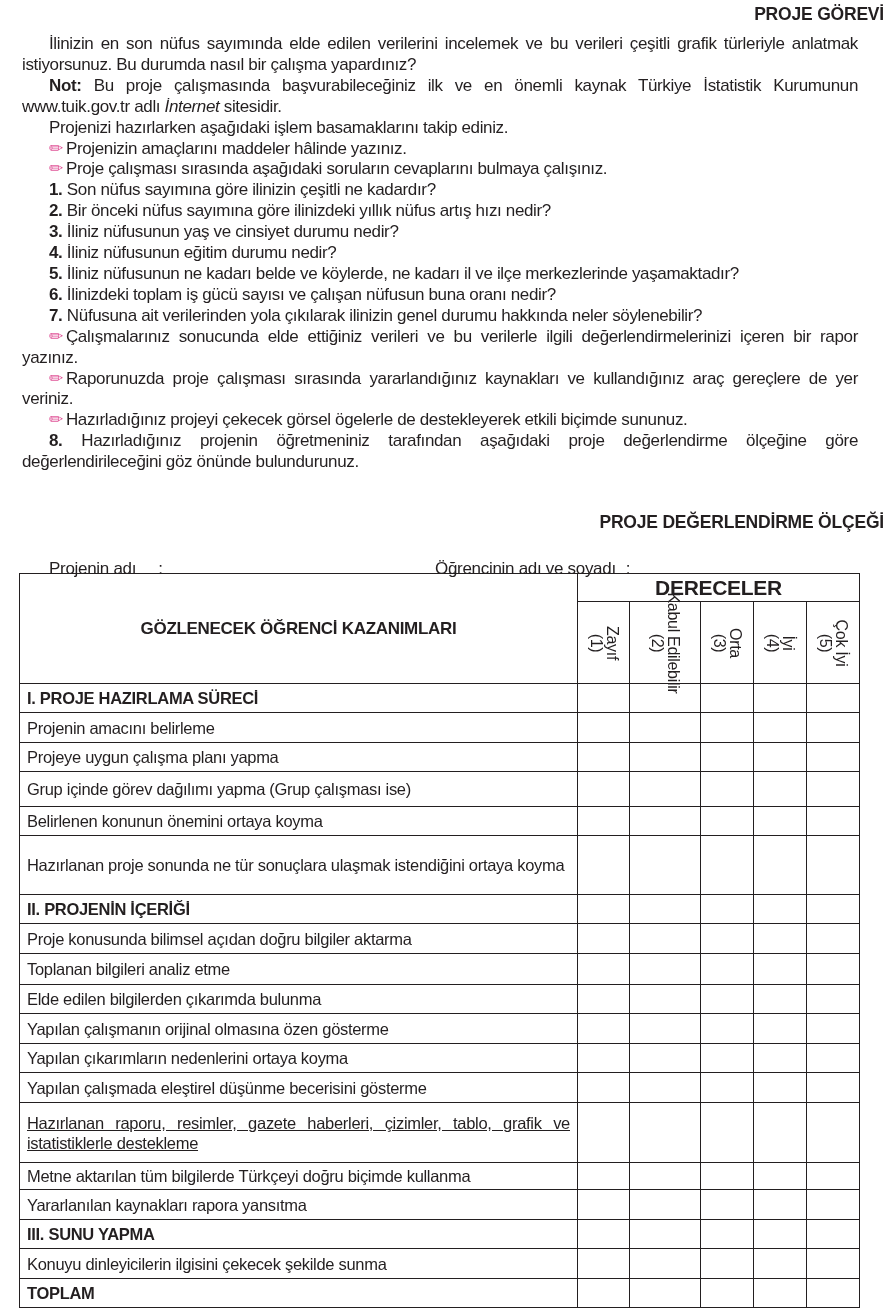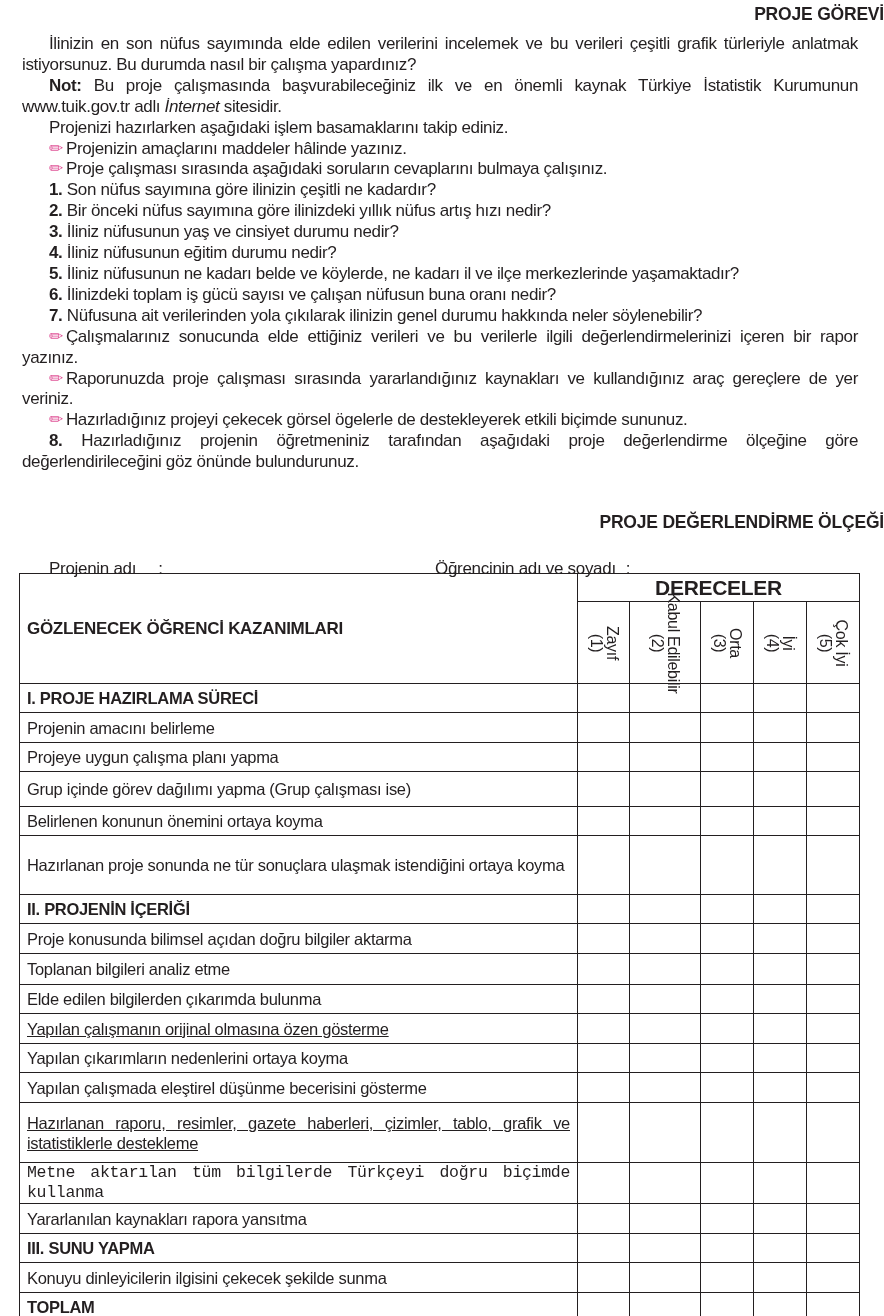--- a/index.html
+++ b/index.html
@@ -26,21 +26,21 @@
   }
   table.scale {
     position: absolute; left: 19px; top: 573px;
     border-collapse: collapse; table-layout: fixed;
     font-size: 16.5px; letter-spacing: -0.3px;
   }
   table.scale td, table.scale th {
     border: 1.6px solid #231f20; padding: 0 7px; vertical-align: middle;
     text-align: left; font-weight: normal;
   }
-  table.scale th.main { font-weight: bold; font-size: 17px; }
+  table.scale th.main { text-align: center; font-weight: bold; font-size: 17px; }
   table.scale th.grp { text-align: center; font-weight: bold; font-size: 21px; height: 27px; }
   table.scale th.rot { padding: 0; height: 81px; position: relative; }
   .rotwrap {
     position: absolute; left: 50%; top: 50%;
     transform: translate(-50%, -50%) rotate(90deg);
     white-space: nowrap; text-align: center;
     font-size: 16px; line-height: 16px; font-weight: normal;
   }
   tr.section td.label { font-weight: bold; }
   td.label { line-height: 20px; }
@@ -207,21 +207,21 @@
       </tr>
       <tr style="height: 29px;">
         <td class="label" style="text-align: justify;">Elde edilen bilgilerden çıkarımda bulunma</td>
         <td class="score"></td>
         <td class="score"></td>
         <td class="score"></td>
         <td class="score"></td>
         <td class="score"></td>
       </tr>
       <tr style="height: 30px;">
-        <td class="label" style="text-align: justify; text-decoration: underline;">Yapılan çalışmanın orijinal olmasına özen gösterme</td>
+        <td class="label" style="text-align: justify;">Yapılan çalışmanın orijinal olmasına özen gösterme</td>
         <td class="score"></td>
         <td class="score"></td>
         <td class="score"></td>
         <td class="score"></td>
         <td class="score"></td>
       </tr>
       <tr style="height: 29px;">
         <td class="label" style="text-align: justify;">Yapılan çıkarımların nedenlerini ortaya koyma</td>
         <td class="score"></td>
         <td class="score"></td>
@@ -239,21 +239,21 @@
       </tr>
       <tr style="height: 60px; text-decoration: underline;">
         <td class="label" style="text-align: justify;">Hazırlanan raporu, resimler, gazete haberleri, çizimler, tablo, grafik ve istatistiklerle destekleme</td>
         <td class="score"></td>
         <td class="score"></td>
         <td class="score"></td>
         <td class="score"></td>
         <td class="score"></td>
       </tr>
       <tr style="height: 27px;">
-        <td class="label" style="text-align: justify; font-family: Liberation Mono, monospace;">Metne aktarılan tüm bilgilerde Türkçeyi doğru biçimde kullanma</td>
+        <td class="label" style="text-align: justify;">Metne aktarılan tüm bilgilerde Türkçeyi doğru biçimde kullanma</td>
         <td class="score"></td>
         <td class="score"></td>
         <td class="score"></td>
         <td class="score"></td>
         <td class="score"></td>
       </tr>
       <tr style="height: 30px;">
         <td class="label" style="text-align: justify;">Yararlanılan kaynakları rapora yansıtma</td>
         <td class="score"></td>
         <td class="score"></td>

